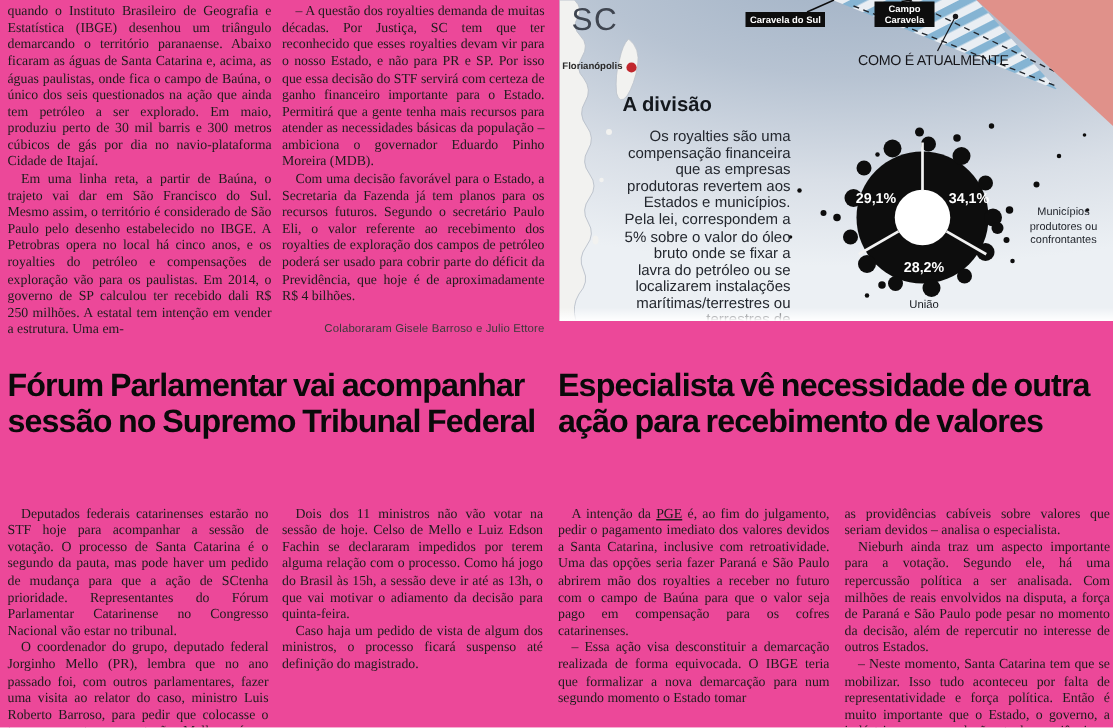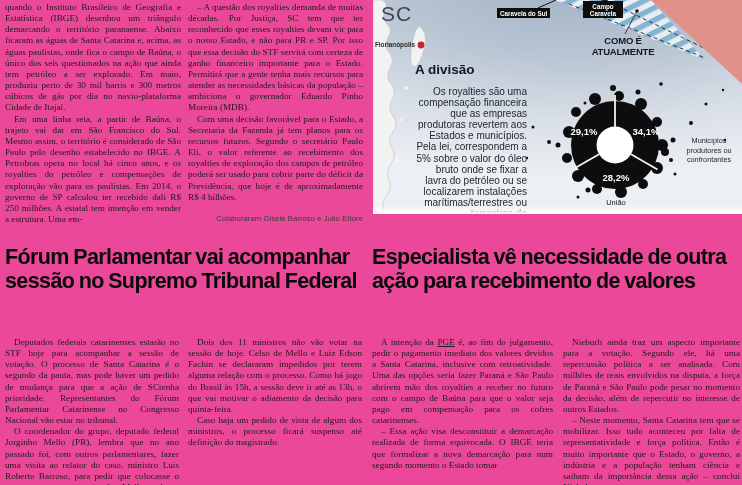--- a/index.html
+++ b/index.html
@@ -34,22 +34,22 @@
                background:linear-gradient(to bottom, rgba(255,255,255,0), #ffffff);}
   .map-svg{position:absolute;left:0;top:0;width:369px;height:214px;}
   .ig-label{position:absolute;}
   .state-abbr{left:8px;top:2px;font-size:21px;color:#3f4550;letter-spacing:1px;}
   .city-label{left:0px;top:41px;width:42px;font-size:6.4px;font-weight:bold;color:#2b2b2b;
               text-align:right;white-space:nowrap;}
   .field-box{position:absolute;background:#0d0d0d;color:#ffffff;font-size:6.3px;
              font-weight:bold;padding:1.5px 3px;line-height:7px;text-align:center;}
   .fb1{left:124px;top:8px;white-space:nowrap;}
   .fb2{left:210px;top:1px;width:34px;}
-  .current-label{left:199px;top:36px;width:102px;font-size:9.5px;font-weight:bold;
-                 line-height:10.5px;text-align:center;color:#16161a;letter-spacing:-.2px;}
+  .current-label{left:199px;top:36px;width:102px;font-size:9.5px;font-weight:normal;
+                 line-height:10.5px;text-align:left;color:#16161a;letter-spacing:-.2px;}
   .division-title{left:42px;top:62px;font-size:13.5px;font-weight:bold;color:#14181d;}
   .division-body{left:40px;top:86px;width:114px;font-size:10px;line-height:11.1px;color:#23272e;text-align:right;}
   .cat-label{font-size:7.3px;line-height:9.6px;color:#23272e;}
   .cat-estados{left:114px;top:84px;width:94px;text-align:right;}
   .cat-municipios{left:303px;top:136px;width:66px;text-align:center;}
 </style>
 </head>
 <body>
 
 <div class="page">
@@ -165,18 +165,19 @@
     </div>
   </article>
 
   <article>
     <h1 class="headline hl-right">Especialista vê necessidade de outra ação para recebimento de valores</h1>
     <div class="col ra1">
       <p class="ind"><span>A intenção da </span><span class="pge-link">PGE</span><span> é, ao fim do julgamento, pedir o pagamento imediato dos valores devidos a Santa Catarina, inclusive com retroatividade. Uma das opções seria fazer Paraná e São Paulo abrirem mão dos royalties a receber no futuro com o campo de Baúna para que o valor seja pago em compensação para os cofres catarinenses.</span></p>
       <p class="ind">– Essa ação visa desconstituir a demarcação realizada de forma equivocada. O IBGE teria que formalizar a nova demarcação para num segundo momento o Estado tomar</p>
     </div>
     <div class="col ra2">
+      <p>as providências cabíveis sobre valores que seriam devidos – analisa o especialista.</p>
       <p class="ind">Nieburh ainda traz um aspecto importante para a votação. Segundo ele, há uma repercussão política a ser analisada. Com milhões de reais envolvidos na disputa, a força de Paraná e São Paulo pode pesar no momento da decisão, além de repercutir no interesse de outros Estados.</p>
       <p class="ind">– Neste momento, Santa Catarina tem que se mobilizar. Isso tudo aconteceu por falta de representatividade e força política. Então é muito importante que o Estado, o governo, a indústria e a população tenham ciência e saibam da importância dessa ação – conclui Niebuhr.</p>
     </div>
   </article>
 
 </div>
 
 </body></html>

